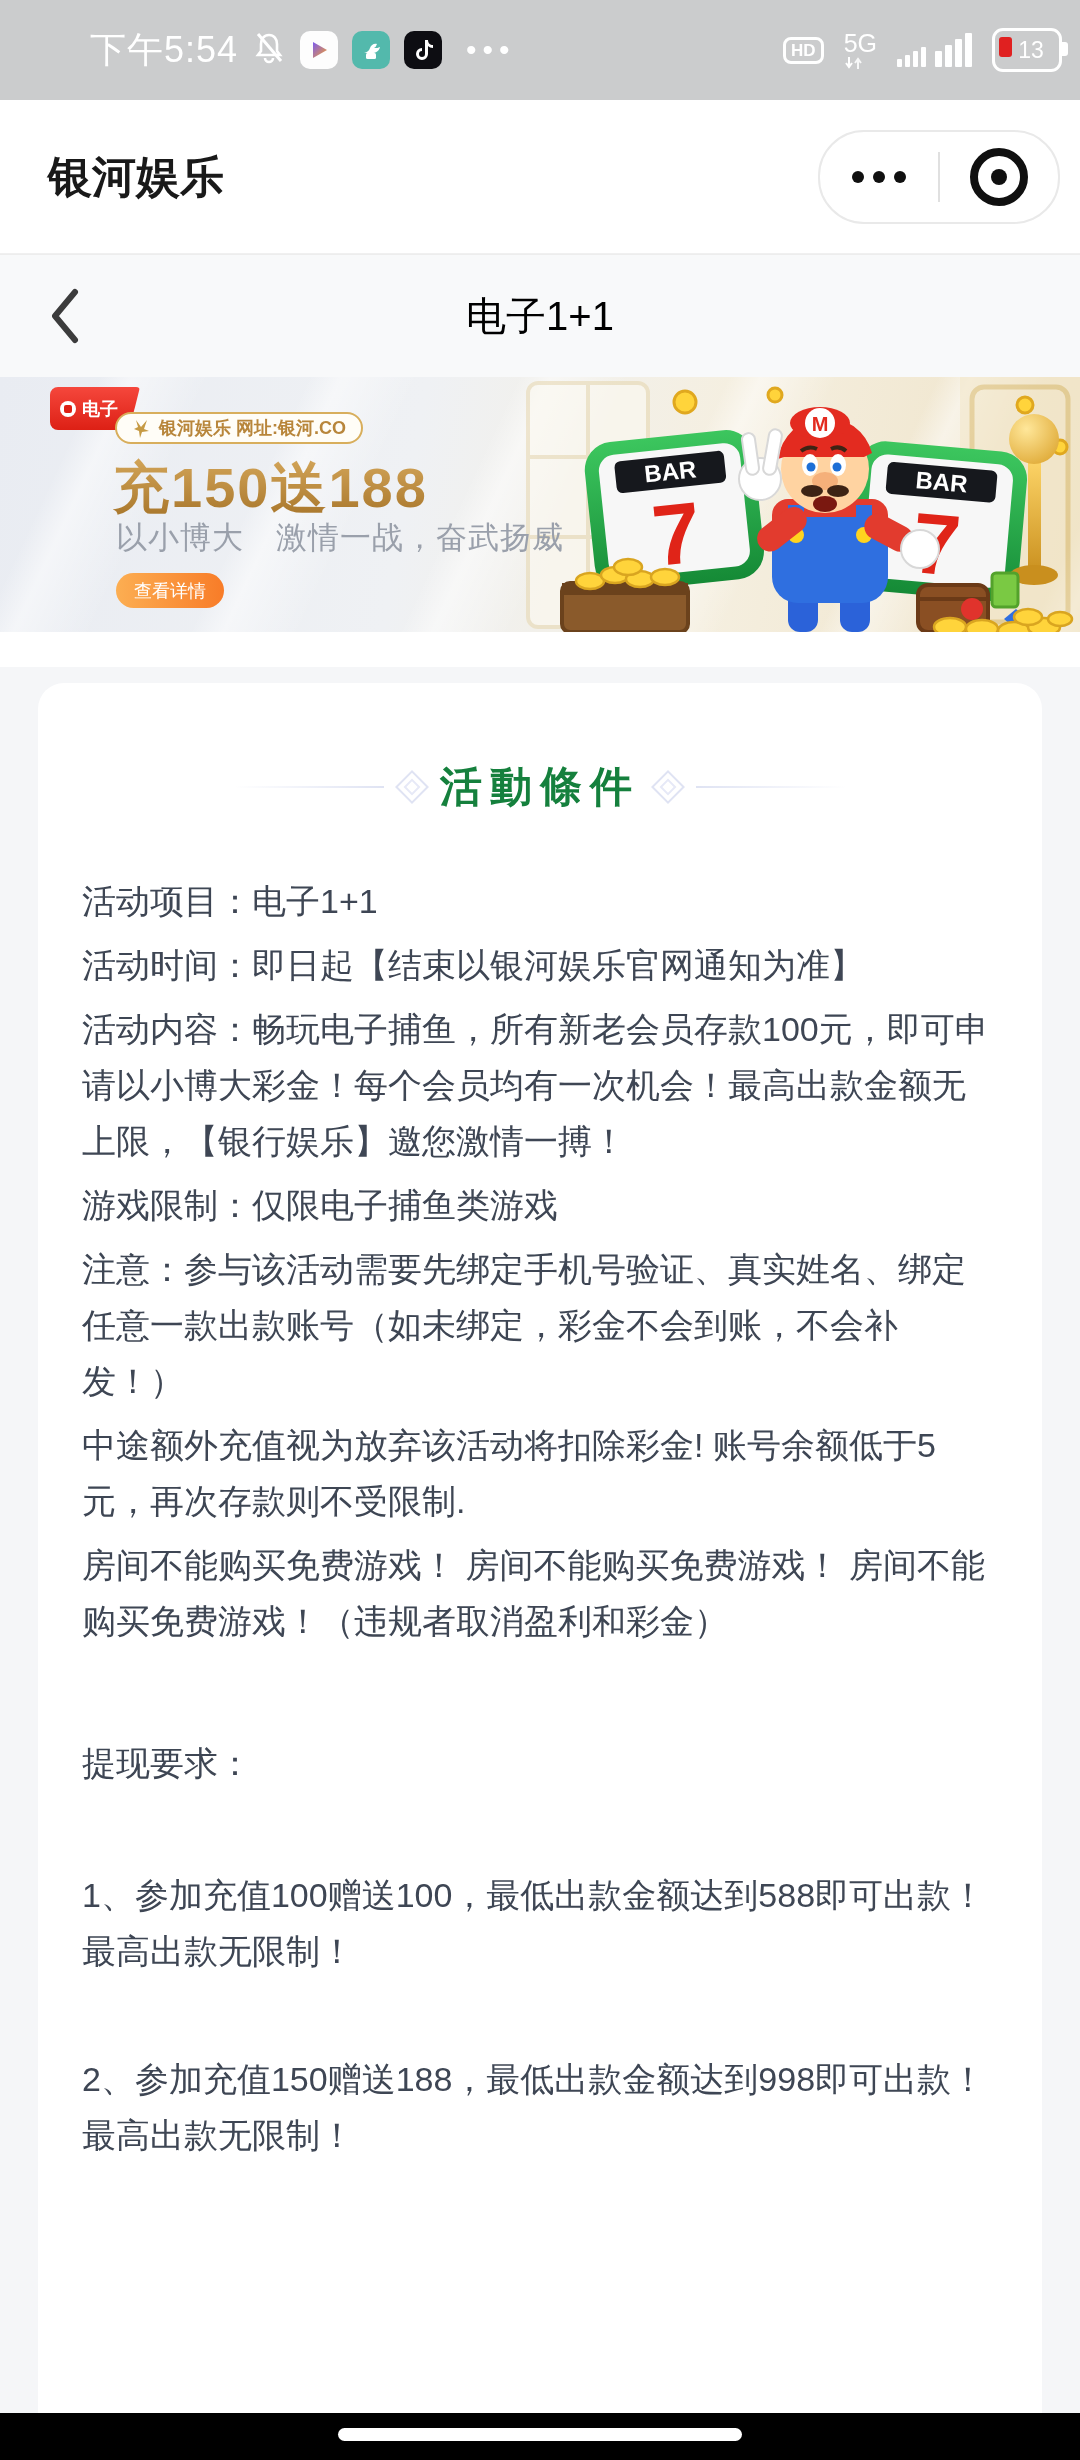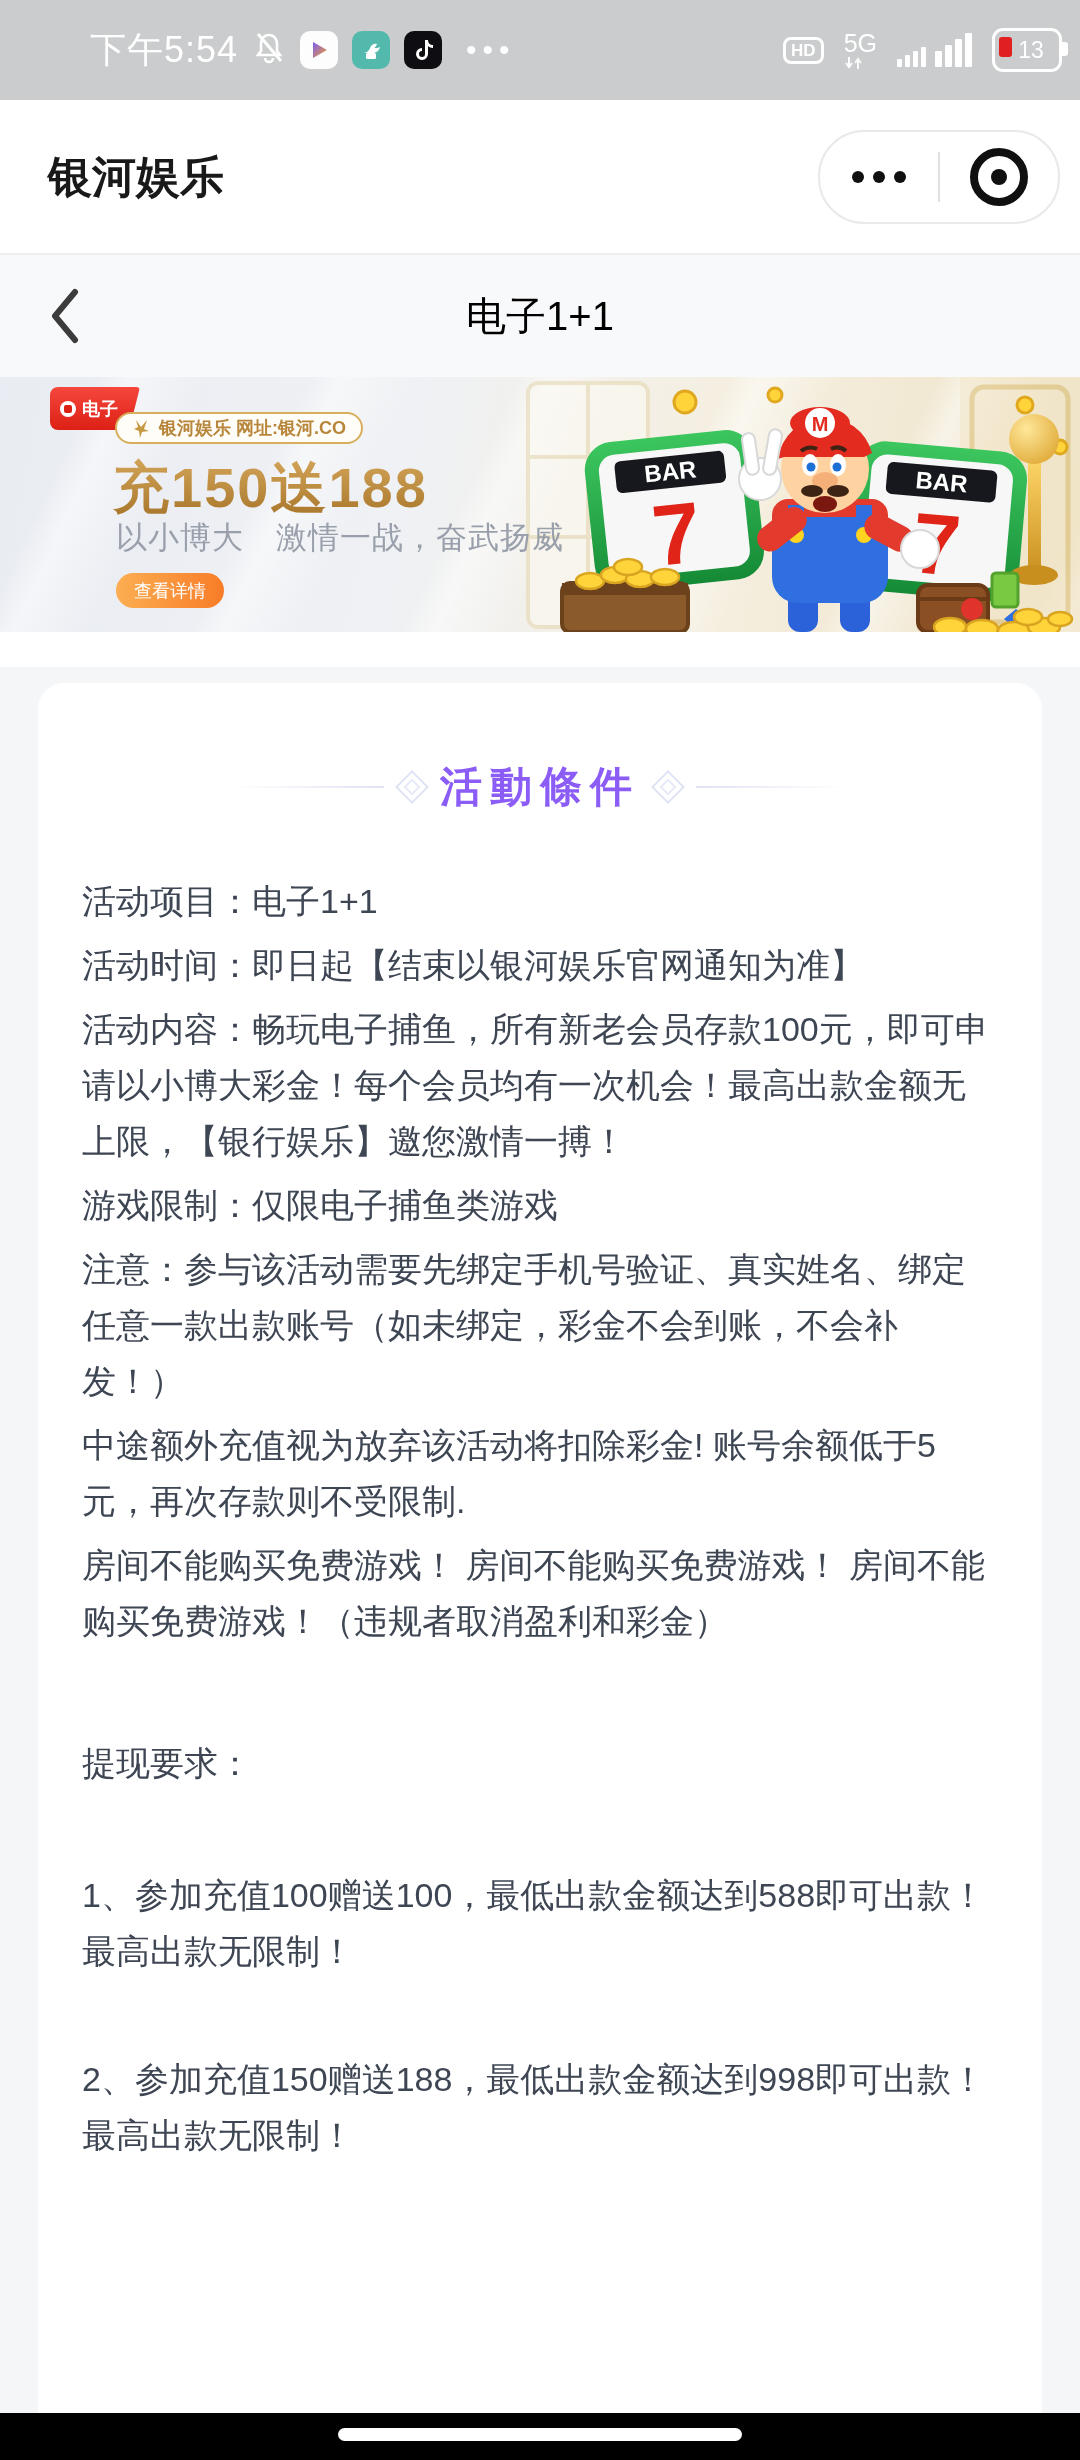--- a/index.html
+++ b/index.html
@@ -55,21 +55,21 @@
     .headline{background:linear-gradient(180deg,#d2a458 10%,#a7752a 90%);-webkit-background-clip:text;background-clip:text;-webkit-text-fill-color:transparent;}
   }
   .subline{position:absolute;left:116px;top:140px;font-size:31px;color:#9aa0ab;letter-spacing:1px;}
   .cta{position:absolute;left:116px;top:196px;width:108px;height:35px;border-radius:18px;background:linear-gradient(90deg,#fcae52,#f87c28);color:#fff;font-size:18px;font-weight:500;display:flex;align-items:center;justify-content:center;border:none;}
 
   
   .white-gap{height:35px;background:#fff;}
   .pagebg{height:1748px;background:#f5f6f8;overflow:hidden;}
   .card{width:1004px;min-height:1732px;margin:16px auto 0;background:#fff;border-radius:26px 26px 0 0;padding:76px 44px 40px;box-sizing:border-box;}
   .sec-row{display:flex;align-items:center;justify-content:center;gap:16px;margin-bottom:58px;}
-  .sec-title{font-size:42px;font-weight:bold;color:#8b5cf6;letter-spacing:8px;}
+  .sec-title{font-size:42px;font-weight:bold;color:#15803d;letter-spacing:8px;}
   .orn-line{width:150px;height:2px;}
   .line-l{background:linear-gradient(90deg,rgba(223,227,243,0),#dfe3f3);}
   .line-r{background:linear-gradient(90deg,#dfe3f3,rgba(223,227,243,0));}
   .diamond{position:relative;width:20px;height:20px;border:2px solid #dfe3f3;transform:rotate(45deg);flex:0 0 auto;}
   .diamond::after{content:"";position:absolute;left:4px;top:4px;width:8px;height:8px;border:2px solid #e6e9f7;}
   .body-text p{margin:0 0 8px;font-size:34px;line-height:56px;color:#3e4654;}
   .body-text p:last-child{margin-bottom:0;}
 
   table.bonus{border-collapse:collapse;table-layout:fixed;width:878px;margin:48px 0 0 4px;}
   table.bonus th,table.bonus td{border:2px solid #2e3642;height:54px;text-align:center;font-size:34px;color:#353d4b;font-weight:500;padding:0;}

